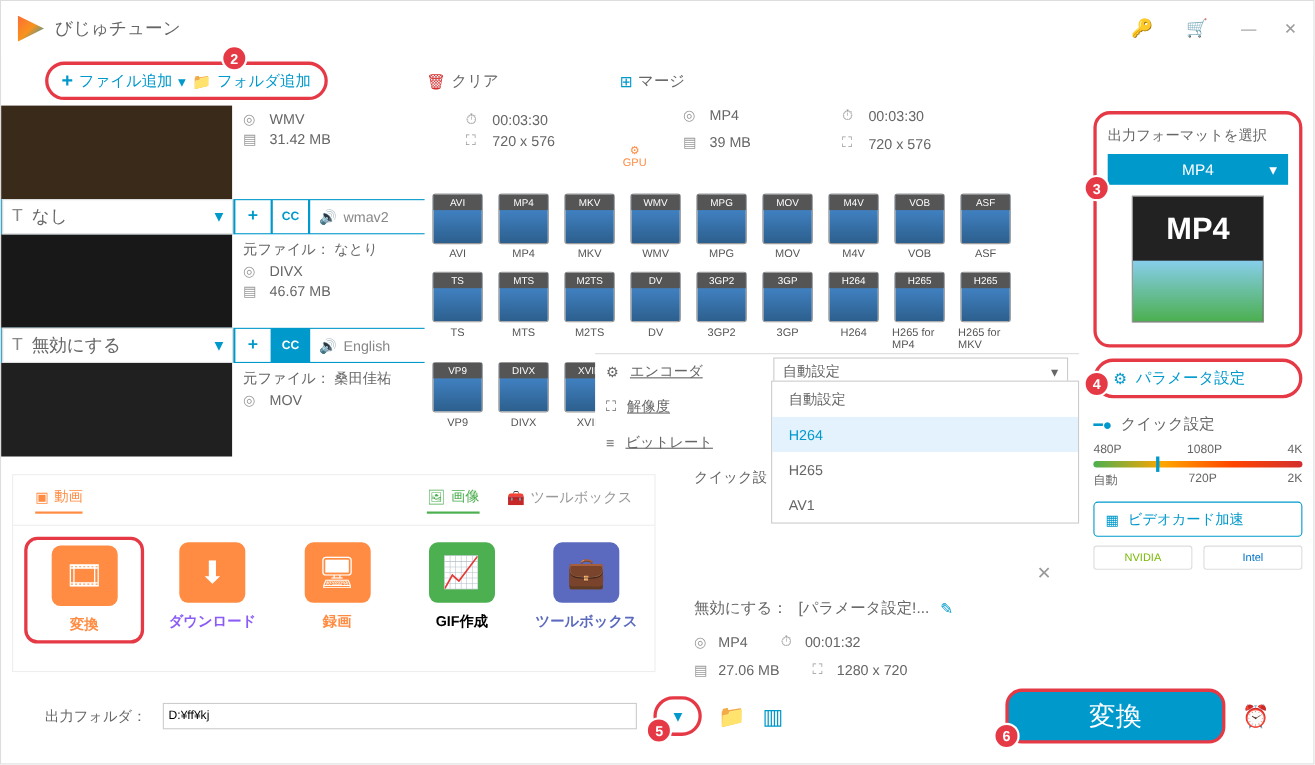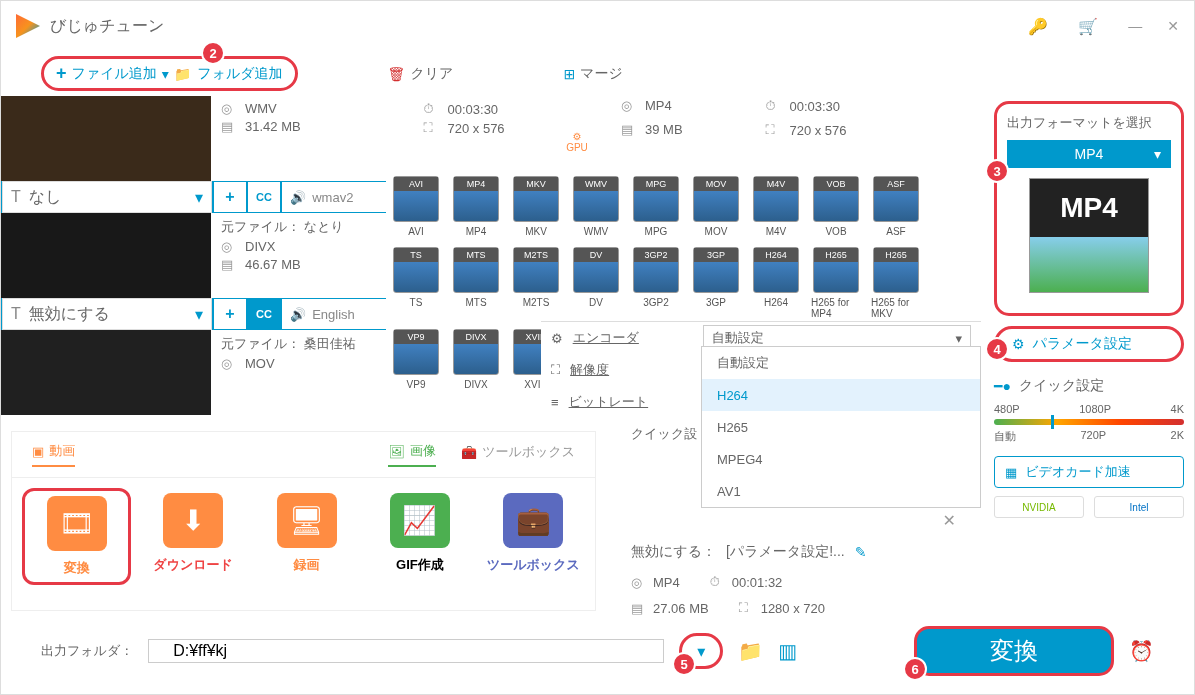--- a/index.html
+++ b/index.html
@@ -85,21 +85,21 @@
 .qs-slider { height: 6px; background: linear-gradient(to right, #4caf50, #ffa500, #ff4500, #d32f2f); border-radius: 3px; position: relative; }
 .qs-slider::after { content: ''; position: absolute; left: 30%; top: -4px; width: 3px; height: 14px; background: #0099cc; }
 .qs-labels2 { display: flex; justify-content: space-between; font-size: 11px; color: #666; margin-top: 4px; }
 
 .gpu-accel { margin-top: 12px; border: 1px solid #0099cc; border-radius: 4px; padding: 6px 10px; color: #0099cc; font-size: 13px; display: flex; align-items: center; gap: 8px; }
 .gpu-logos { display: flex; gap: 10px; margin-top: 8px; }
 .gpu-logo { flex: 1; height: 22px; border: 1px solid #ddd; border-radius: 3px; display: flex; align-items: center; justify-content: center; font-size: 10px; }
 
 .bottom-bar { position: absolute; left: 0; bottom: 10px; right: 0; height: 50px; display: flex; align-items: center; padding: 0 40px; gap: 15px; }
 .out-folder-label { color: #666; font-size: 13px; }
-.out-folder-input { width: 516px; height: 24px; border: 1px solid #ccc; padding: 0 24px; font-size: 16px; }
+.out-folder-input { width: 431px; height: 24px; border: 1px solid #ccc; padding: 0 4px; font-size: 11px; }
 .bb-btn { color: #0099cc; font-size: 20px; cursor: pointer; }
 .bb-dropdown { border: 3px solid #e63946; border-radius: 20px; width: 44px; height: 36px; display: flex; align-items: center; justify-content: center; position: relative; }
 .convert-btn { border: 3px solid #e63946; border-radius: 15px; background: #0099cc; color: #fff; width: 200px; height: 50px; display: flex; align-items: center; justify-content: center; font-size: 24px; cursor: pointer; position: relative; }
 .gpu-icon { position: absolute; left: 560px; top: 35px; width: 32px; height: 32px; color: #ff8c42; text-align: center; font-size: 10px; }
 </style>
 </head>
 <body>
 
 <div class="titlebar">
   <div class="logo"></div>
@@ -406,21 +406,20 @@
     </div>
     <div class="enc-row" style="justify-content:flex-start;padding-left:90px;">
       <span>クイック設</span>
     </div>
   </div>
 
   <div class="enc-dropdown" id="enc-dropdown">
       <div class="enc-opt">自動設定</div>
       <div class="enc-opt sel">H264</div>
       <div class="enc-opt">H265</div>
-      <div class="enc-opt">MPEG4</div>
       <div class="enc-opt">AV1</div>
     </div>
 
   <div class="bottom-tools">
     <div class="bt-tabs">
       <div class="bt-tab active">
           <span>▣</span>
           <span>動画</span>
         </div>
       <div style="flex:1"></div>
@@ -438,21 +437,21 @@
 
         <div class="bt-icon" style="background:#ff8c42;">
             <span>🎞</span>
           </div>
         <div class="bt-label" style="color:#ff8c42;">変換</div>
       </div>
       <div class="bt-item">
         <div class="bt-icon" style="background:#ff8c42;">
             <span>⬇</span>
           </div>
-        <div class="bt-label" style="color:#ef4444;">ダウンロード</div>
+        <div class="bt-label" style="color:#8b5cf6;">ダウンロード</div>
       </div>
       <div class="bt-item">
         <div class="bt-icon" style="background:#ff8c42;">
             <span>🖥</span>
           </div>
         <div class="bt-label" style="color:#ff8c42;">録画</div>
       </div>
       <div class="bt-item">
         <div class="bt-icon" style="background:#4caf50;">
             <span>📈</span>

